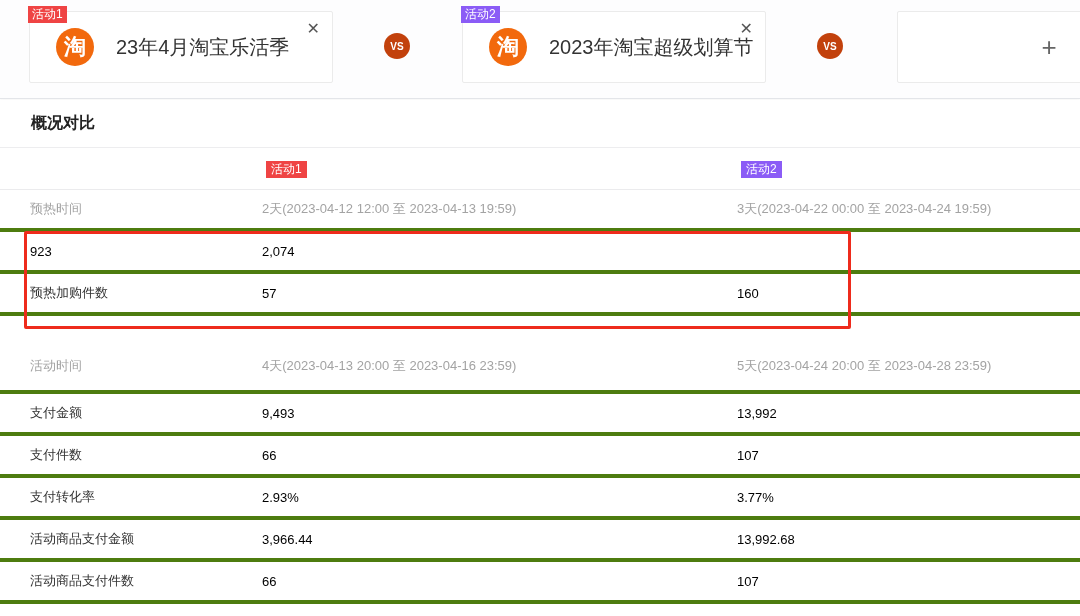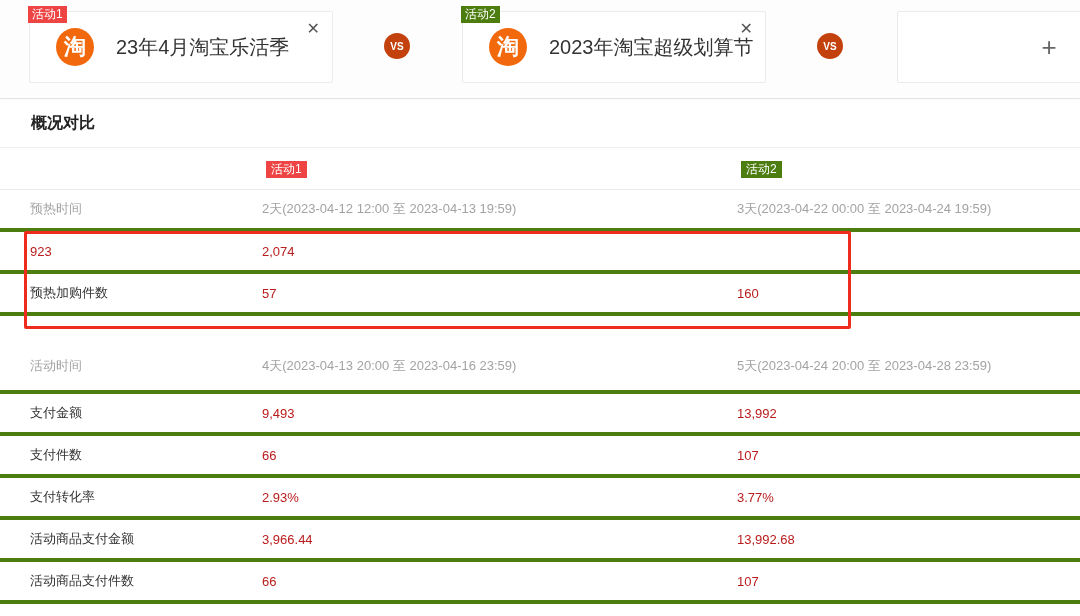--- a/index.html
+++ b/index.html
@@ -13,21 +13,21 @@
              box-shadow:0 1px 3px rgba(0,0,0,0.04); }
   .activity-card { position:absolute; top:11px; width:304px; height:72px;
                    background:#fff; border:1px solid #ebebeb; border-radius:2px;
                    display:flex; align-items:center; padding-left:26px; }
   .card-1 { left:29px; }
   .card-2 { left:462px; }
   .card-3 { left:897px; justify-content:center; padding-left:0; }
   .slot-badge { position:absolute; left:-2px; top:-6px; font-size:12px; line-height:15px;
                 padding:1px 4px; color:#fff; white-space:nowrap; }
   .badge-blue  { background:#ef4444; }
-  .badge-yellow{ background:#4d7c0f; }
+  .badge-yellow{ background:#8b5cf6; }
   .tb-logo { width:38px; height:38px; border-radius:50%; background:#F2690D;
              color:#fff; font-weight:bold; font-size:22px;
              display:flex; align-items:center; justify-content:center; flex:0 0 38px; }
   .card-title { margin-left:22px; font-size:20px; color:#333; }
   .card-close { position:absolute; right:12px; top:8px; font-size:16px; color:#555;
                 cursor:pointer; line-height:18px; }
   .vs-circle { position:absolute; top:33px; width:26px; height:26px; border-radius:50%;
                background:#c2410c; color:#fff; font-size:10px; font-weight:bold;
                display:flex; align-items:center; justify-content:center; }
   .vs-1 { left:384px; } .vs-2 { left:817px; }
@@ -41,21 +41,21 @@
 
   
   .table-wrap { position:absolute; left:0; top:148px; width:1080px; }
   .grid-row { display:grid; grid-template-columns:232px 475px 1fr; padding-left:30px;
               align-items:center; }
   .header-row { height:42px; border-bottom:1px solid #ebebed; }
   .hdr-badge { display:inline-block; font-size:12px; line-height:15px; padding:1px 5px;
                color:#fff; margin-left:4px; justify-self:start; }
   .t-row { height:42px; border-bottom:4px solid #4d7c0f; font-size:13px; }
   .t-row .cell-label { color:#333; }
-  .t-row .cell-val { color:#b91c1c; }
+  .t-row .cell-val { color:#000000; }
   .t-row.muted .cell-label, .t-row.muted .cell-val { color:#a3a3a3; }
   .t-row.gap-before { margin-top:26px; height:52px; }
 
   
   .red-box { position:absolute; left:24px; top:231px; width:827px; height:98px;
              border:3px solid #EE2B1C; border-radius:2px; pointer-events:none; }
 </style>
 </head>
 <body>
 

